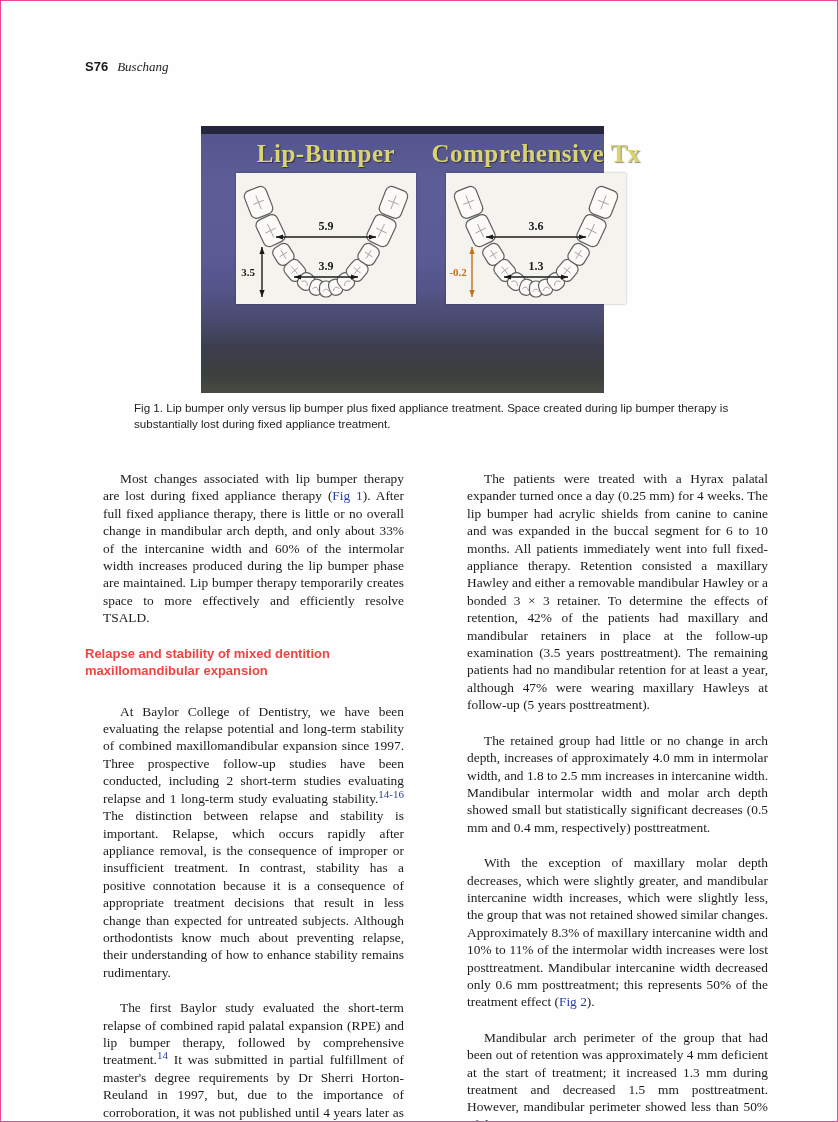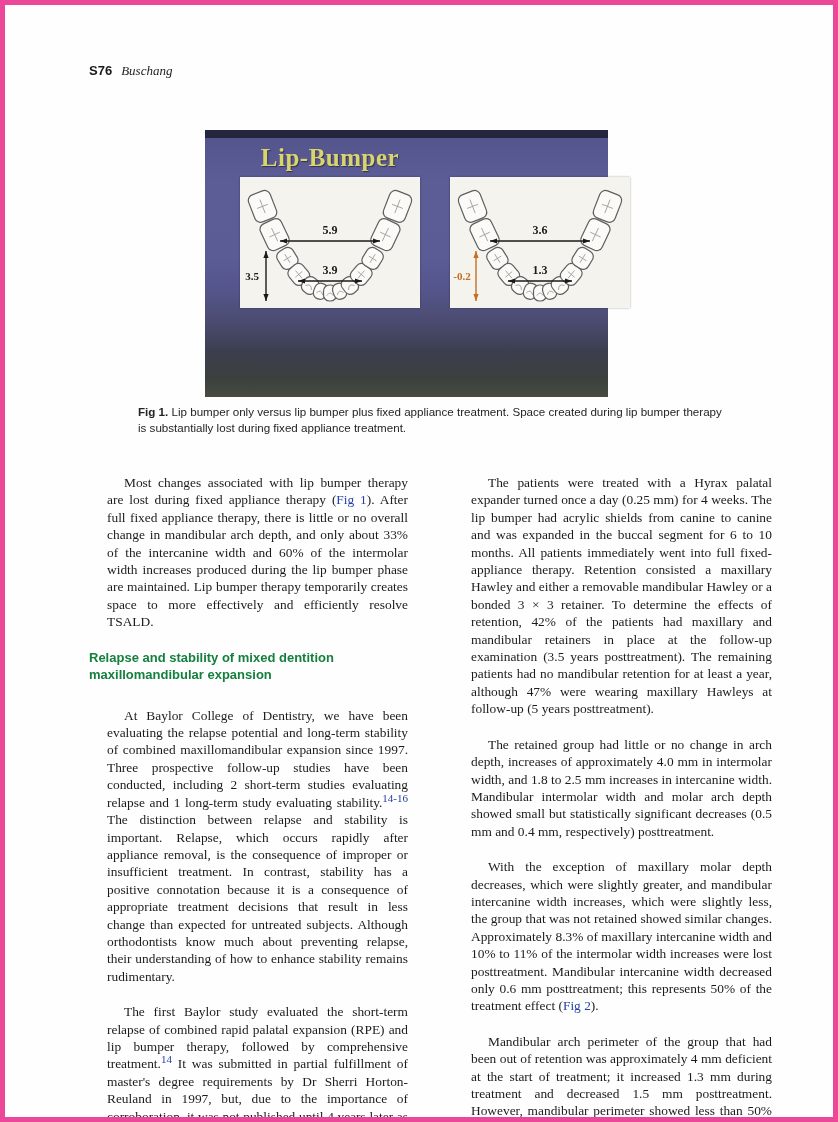--- a/index.html
+++ b/index.html
@@ -1,21 +1,21 @@
 <!DOCTYPE html>
 <html><head>
 <meta charset="utf-8">
 <style>
   html,body{margin:0;padding:0;background:#fff;}
   .page{
     position:relative;
     width:838px;height:1122px;
     background:#fefefe;
     box-sizing:border-box;
-    border:5px solid #ec4899;
+    border:1px solid #ec4899;
     font-family:"Liberation Serif", serif;
     color:#1b1b1b;
     overflow:hidden;
   }
   
   .hdr-left{position:absolute;left:84px;top:58px;font-size:13px;}
   .hdr-pagenum{font-family:"Liberation Sans",sans-serif;font-weight:bold;}
   .hdr-author{font-style:italic;margin-left:9px;}
   .hdr-right{position:absolute;right:68px;top:58px;text-align:right;font-style:italic;font-size:11.8px;line-height:14.5px;}
   
@@ -33,50 +33,51 @@
   .fig-title.left{left:15px;}
   .fig-title.right{left:225px;}
   .panel{position:absolute;top:47px;width:180px;height:131px;background:#f4f3ee;box-shadow:0 0 2px rgba(0,0,0,.35);}
   .panel.left{left:35px;}
   .panel.right{left:245px;}
   
   .caption{
     position:absolute;left:133px;top:399px;width:595px;
     font-family:"Liberation Sans",sans-serif;font-size:11.6px;line-height:15.5px;color:#242424;
   }
-  .caption b{font-weight:bold;margin-top:37px;}
+  .caption b{font-weight:normal;margin-top:37px;}
   
   .col{
     position:absolute;top:451px;width:337px;
     font-size:13.4px;line-height:17.4px;text-align:justify;
   }
   .col.left{left:84px;}
   .col.right{left:448px;}
   .col p{margin:18px;text-indent:17px;}
   .col h3{
     font-family:"Liberation Sans",sans-serif;font-weight:bold;font-size:13px;line-height:17px;
-    margin:10px 0 24px 0;text-align:left;color:#15803d;
+    margin:10px 0 24px 0;text-align:left;color:#ef4444;
   }
   .fig-link{color:#2540a8;}
   sup.ref-link{color:#2540a8;font-size:11px;line-height:0;}
 </style>
 </head>
 <body>
 
 <div class="page">
 
   <div class="hdr-left">
     <span class="hdr-pagenum">S76</span><span class="hdr-author">Buschang</span>
   </div>
   <div class="hdr-right">
   </div>
 
   <div class="figure">
     <div class="fig-topbar"></div>
     <div class="fig-title left" style="color: rgb(217, 212, 109);">Lip-Bumper</div>
+    <div class="fig-title right" style="color: rgb(217, 212, 109);">Comprehensive Tx</div>
     <svg class="panel left" id="panel-left" viewBox="0 0 180 131">
         <g transform="translate(22.549999999999997,29.360000000000003) rotate(68.7313063194616)">
           <rect x="-14.5" y="-11.5" width="29" height="23" rx="6" ry="6" fill="#fbfaf7" stroke="#5f5f5f" stroke-width="1.2"></rect>
           <path d="M -7.25 0 L 7.25 0 M 0 -5.75 L 0 5.75" stroke="#9a9a9a" stroke-width="0.8" fill="none"></path>
         </g>
         <g transform="translate(34.62,57.593599999999995) rotate(64.63474980170801)">
           <rect x="-14.5" y="-11.5" width="29" height="23" rx="6" ry="6" fill="#fbfaf7" stroke="#5f5f5f" stroke-width="1.2"></rect>
           <path d="M -7.25 0 L 7.25 0 M 0 -5.75 L 0 5.75" stroke="#9a9a9a" stroke-width="0.8" fill="none"></path>
         </g>
         <g transform="translate(47.4,81.44) rotate(58.35366444670441)">

